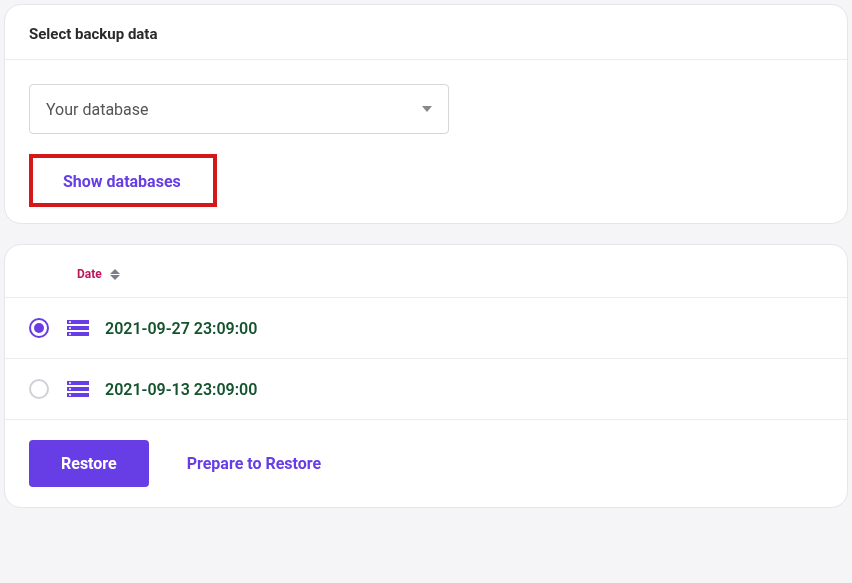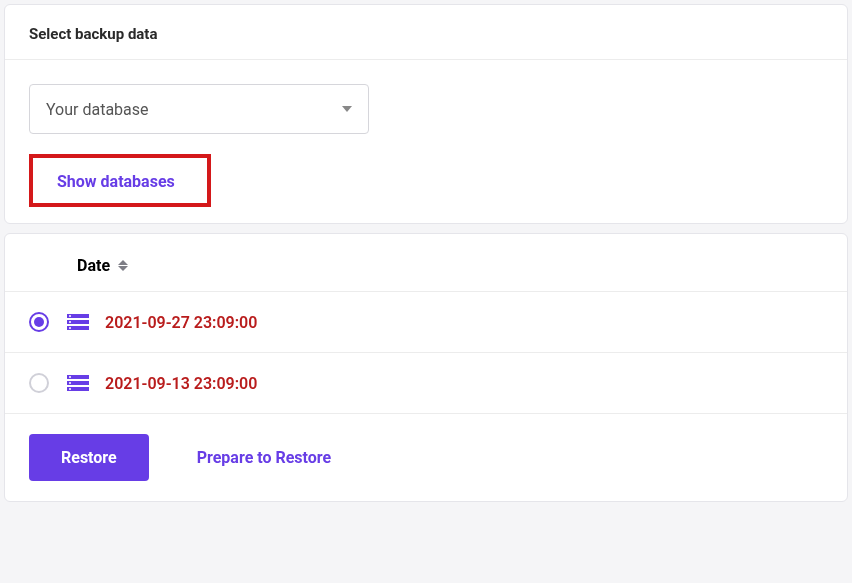--- a/index.html
+++ b/index.html
@@ -7,35 +7,35 @@
       font-family: -apple-system, BlinkMacSystemFont, "Segoe UI", Roboto, Helvetica, Arial, sans-serif;
       background: #f5f5f7;
       width: 852px;
       height: 583px;
       padding: 4px;
       color: #1a1a1a;
     }
     .card {
       background: #fff;
       border: 1px solid #e5e5ea;
-      border-radius: 6px;
-      margin-bottom: 9px;
+      border-radius: 17px;
+      margin-bottom: 20px;
     }
     .card-header {
       padding: 20px 24px 16px 24px;
       border-bottom: 1px solid #ececec;
       font-weight: 700;
       font-size: 15px;
       color: #2a2a2a;
     }
     .card-body {
       padding: 24px 24px 16px 24px;
     }
     .select-wrap {
-      width: 340px;
+      width: 420px;
       height: 50px;
       border: 1px solid #d6d6db;
       border-radius: 4px;
       padding: 0 16px;
       display: flex;
       align-items: center;
       justify-content: space-between;
       color: #555;
       font-size: 16px;
       cursor: pointer;
@@ -43,39 +43,39 @@
     }
     .select-wrap .caret {
       width: 0; height: 0;
       border-left: 5px solid transparent;
       border-right: 5px solid transparent;
       border-top: 6px solid #888;
     }
     .highlight-box {
       display: inline-block;
       border: 4px solid #d4181a;
-      padding: 14px 32px 12px 24px;
+      padding: 14px 32px 12px 30px;
       margin-top: 0;
     }
     .link-btn {
       background: none;
       border: none;
       color: #673de6;
       font-size: 16px;
       font-weight: 700;
       cursor: pointer;
       font-family: inherit;
       padding: 0;
     }
     
     .table-head {
       padding: 22px 24px 16px 72px;
-      font-size: 16px;
-      font-weight: 700;
-      color: #000000;
+      font-size: 12px;
+      font-weight: 700;
+      color: #be185d;
       display: flex;
       align-items: center;
     }
     .sort-icon {
       margin-left: 8px;
       display: inline-flex;
       flex-direction: column;
       gap: 1px;
     }
     .sort-icon .tri-up {
@@ -90,21 +90,21 @@
       border-right: 5px solid transparent;
       border-top: 5px solid #7d7d85;
     }
     .row {
       display: flex;
       align-items: center;
       padding: 20px 24px;
       border-top: 1px solid #ececec;
       font-size: 16px;
       font-weight: 600;
-      color: #b91c1c;
+      color: #14532d;
     }
     .radio {
       width: 20px; height: 20px;
       border: 2px solid #d0d0d8;
       border-radius: 50%;
       margin-right: 18px;
       display: inline-flex;
       align-items: center;
       justify-content: center;
       cursor: pointer;
@@ -138,21 +138,21 @@
       left: 2px; top: 1px;
       width: 2px; height: 2px;
       background: #fff;
       border-radius: 50%;
     }
     .footer {
       border-top: 1px solid #ececec;
       padding: 20px 24px;
       display: flex;
       align-items: center;
-      gap: 48px;
+      gap: 38px;
     }
     .btn-primary {
       background: #673de6;
       color: #fff;
       border: none;
       padding: 14px 32px;
       font-size: 16px;
       font-weight: 700;
       border-radius: 4px;
       cursor: pointer;

